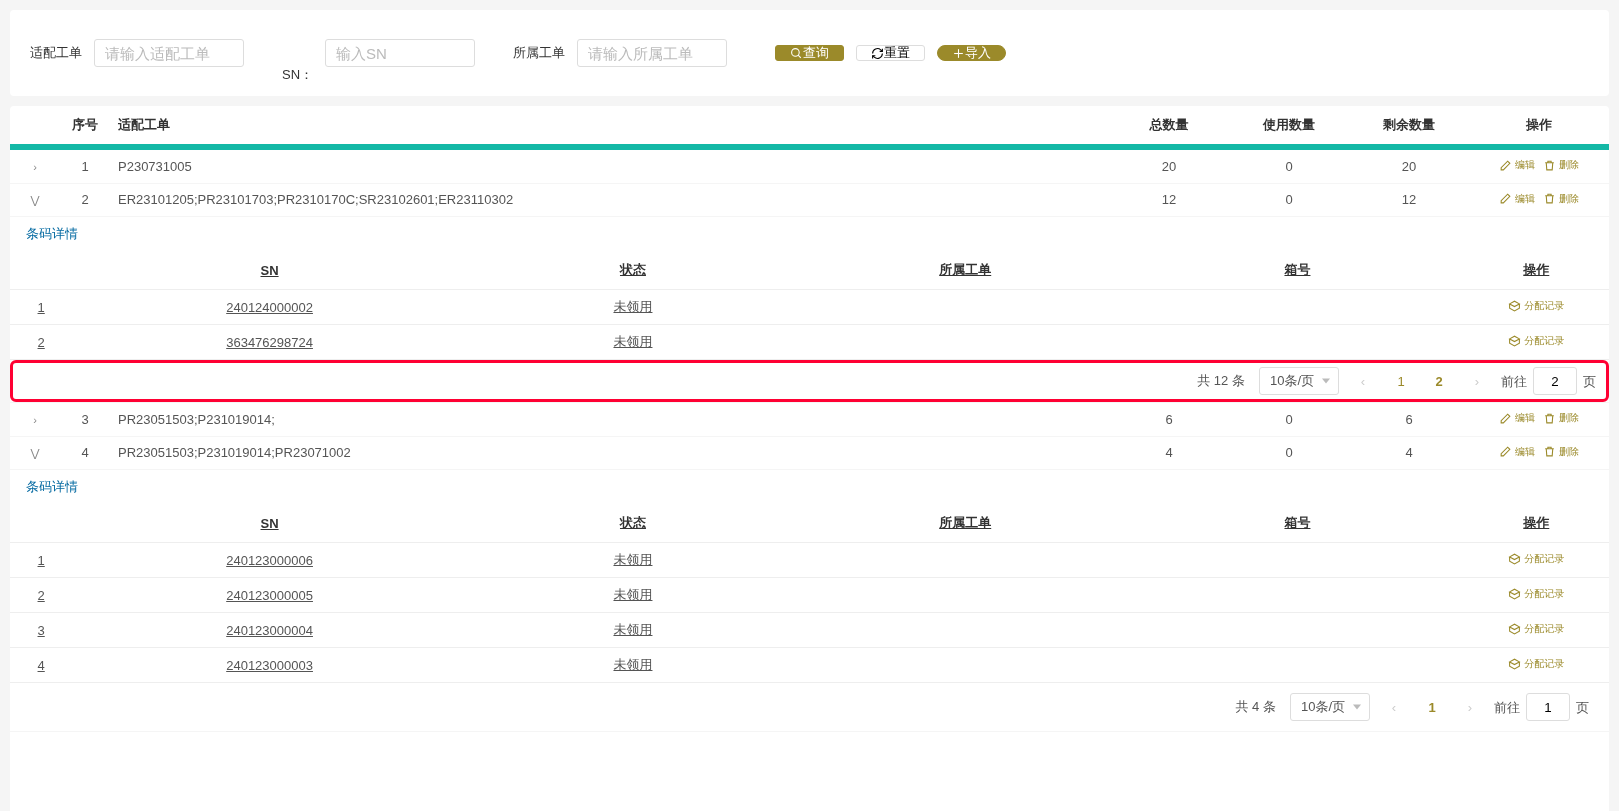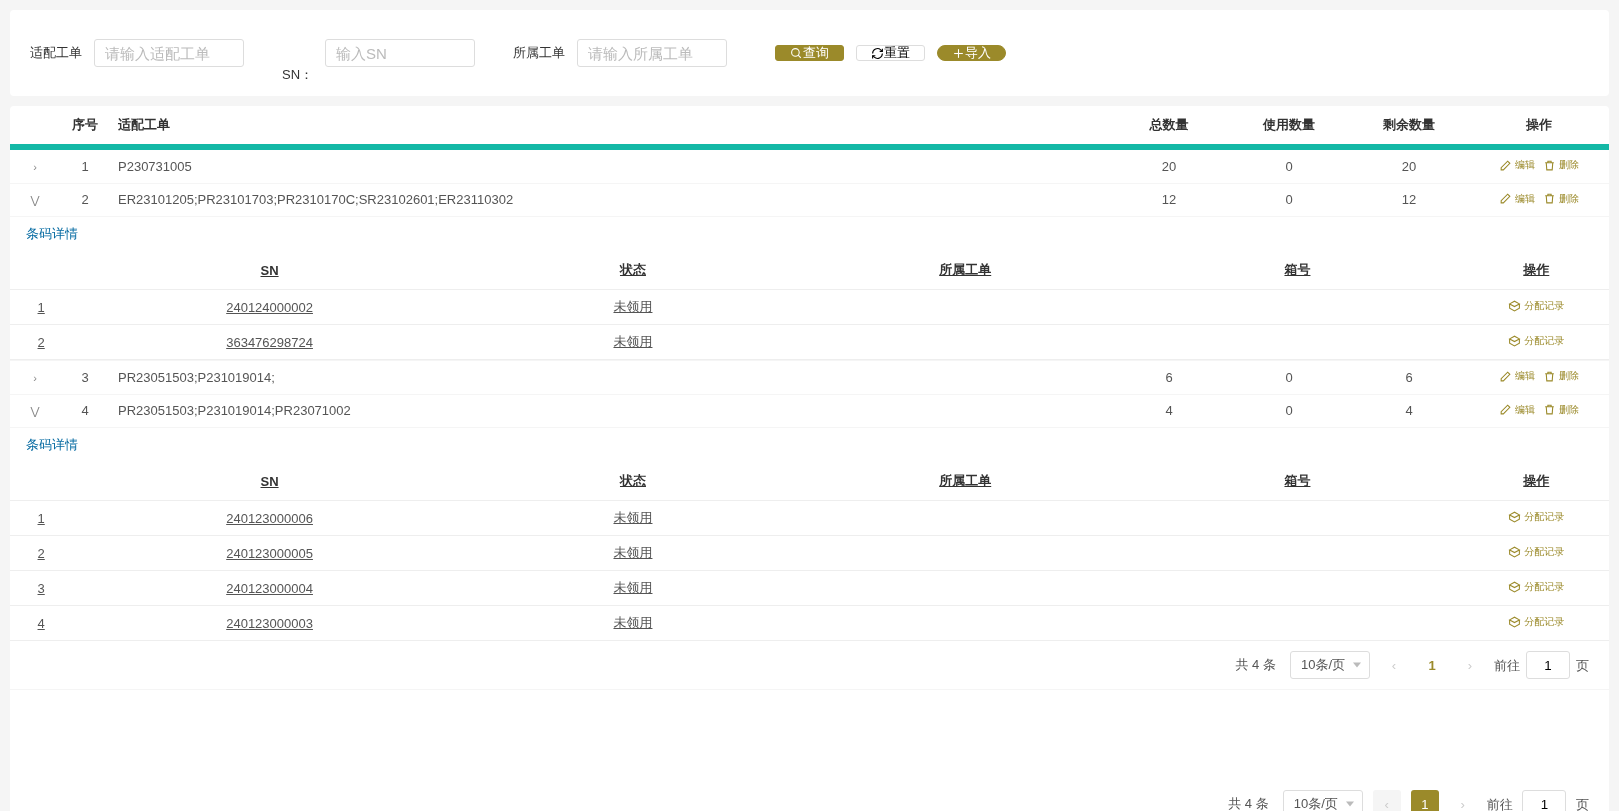--- a/index.html
+++ b/index.html
@@ -174,20 +174,31 @@
                       <svg class="ico" viewBox="0 0 24 24" fill="none" stroke="currentColor" stroke-width="2">
                         <path d="M3 9l9-5 9 5-9 5-9-5z"></path>
                         <path d="M3 9v8l9 5 9-5V9"></path>
                       </svg>
                       <span>分配记录</span>
                     </span></td>
     </tr>
               </tbody>
       </table>
 
+    <div class="pagination highlight-box">
+      <span class="total">共 12 条</span>
+      <span class="sel">10条/页</span>
+      <span class="pg-btn" style="color:#ccc;">‹</span>
+      <span class="pg-btn num ">1</span>
+              <span class="pg-btn num current">2</span>
+      <span class="pg-btn" style="color:#ccc;">›</span>
+      <span class="goto">
+        前往<input value="2" style="">页
+      </span>
+    </div>
     </td>
         </tr>
         <tr>
     <td class="col-expand"><span class="expand-icon">›</span></td>
     <td class="col-idx">3</td>
     <td class="col-order">PR23051503;P231019014;</td>
     <td class="col-num">6</td>
     <td class="col-num">0</td>
     <td class="col-num">6</td>
     <td class="col-op"><span class="link-btn">

